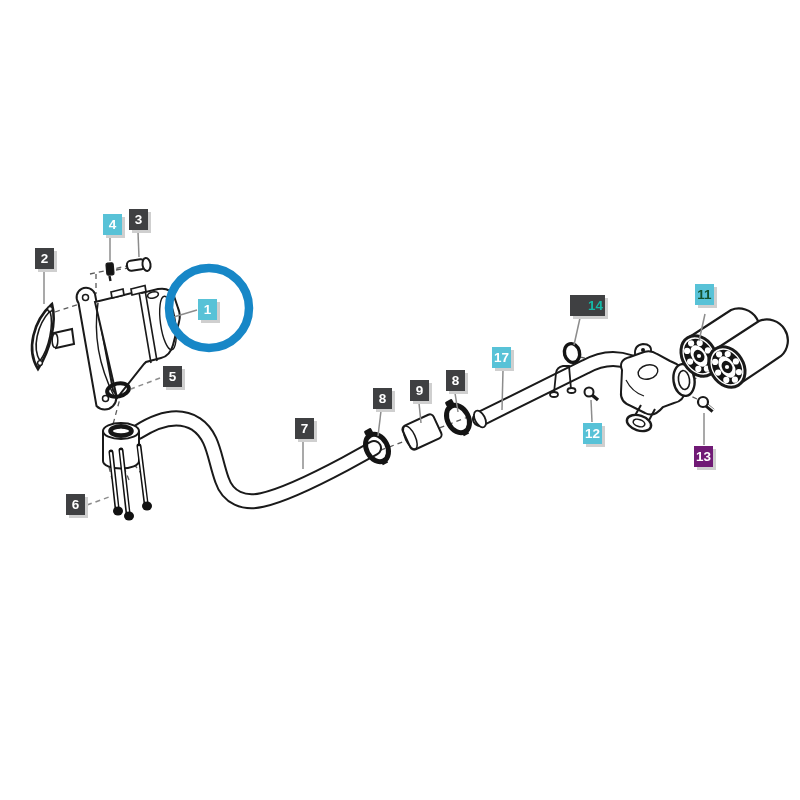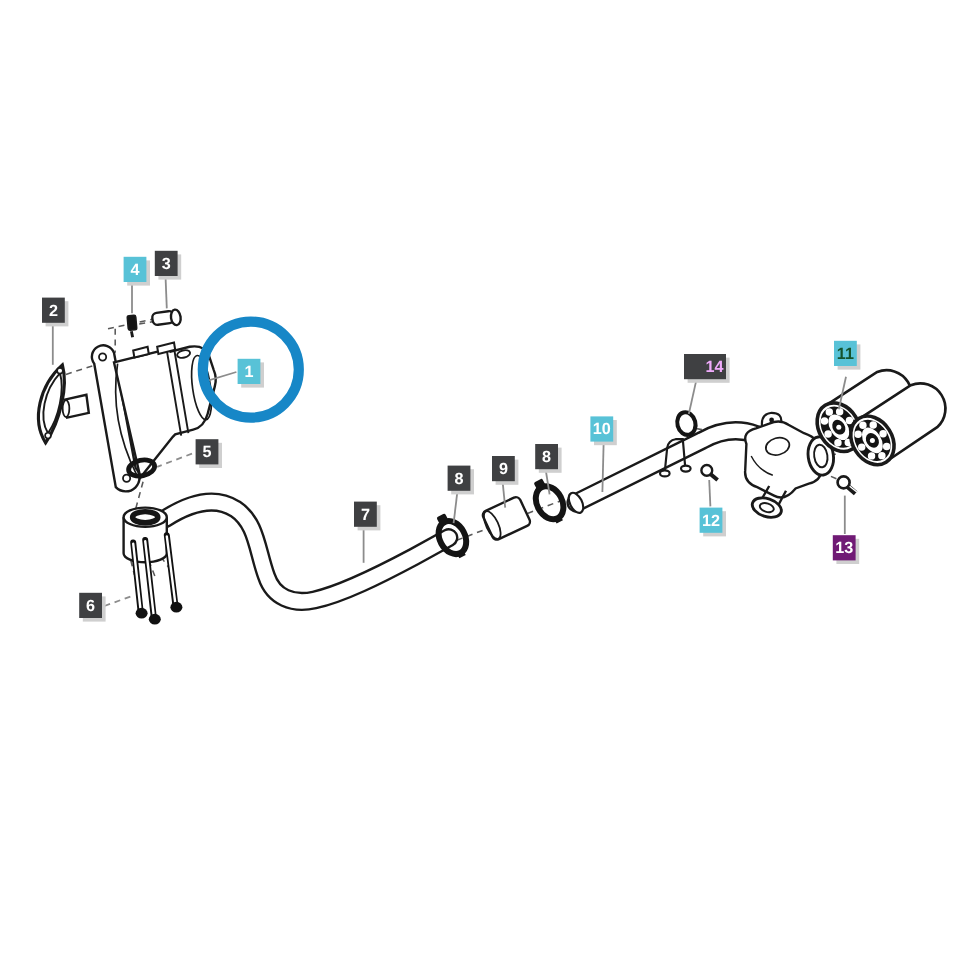--- a/index.html
+++ b/index.html
@@ -221,20 +221,20 @@
       <div class="callout" style="left: 198px; top: 299px; background: rgb(88, 194, 215); color: rgb(255, 255, 255); box-shadow: rgb(207, 207, 207) 3px 3px 0px;">1</div>
       <div class="callout" style="left: 35px; top: 248px; background: rgb(63, 64, 66); color: rgb(255, 255, 255); box-shadow: rgb(207, 207, 207) 3px 3px 0px;">2</div>
       <div class="callout" style="left: 129px; top: 209px; background: rgb(63, 64, 66); color: rgb(255, 255, 255); box-shadow: rgb(207, 207, 207) 3px 3px 0px;">3</div>
       <div class="callout" style="left: 103px; top: 214px; background: rgb(88, 194, 215); color: rgb(255, 255, 255); box-shadow: rgb(207, 207, 207) 3px 3px 0px;">4</div>
       <div class="callout" style="left: 163px; top: 366px; background: rgb(63, 64, 66); color: rgb(255, 255, 255); box-shadow: rgb(207, 207, 207) 3px 3px 0px;">5</div>
       <div class="callout" style="left: 66px; top: 494px; background: rgb(63, 64, 66); color: rgb(255, 255, 255); box-shadow: rgb(207, 207, 207) 3px 3px 0px;">6</div>
       <div class="callout" style="left: 295px; top: 418px; background: rgb(63, 64, 66); color: rgb(255, 255, 255); box-shadow: rgb(207, 207, 207) 3px 3px 0px;">7</div>
       <div class="callout" style="left: 373px; top: 388px; background: rgb(63, 64, 66); color: rgb(255, 255, 255); box-shadow: rgb(207, 207, 207) 3px 3px 0px;">8</div>
       <div class="callout" style="left: 410px; top: 380px; background: rgb(63, 64, 66); color: rgb(255, 255, 255); box-shadow: rgb(207, 207, 207) 3px 3px 0px;">9</div>
       <div class="callout" style="left: 446px; top: 370px; background: rgb(63, 64, 66); color: rgb(255, 255, 255); box-shadow: rgb(207, 207, 207) 3px 3px 0px;">8</div>
-      <div class="callout" style="left: 492px; top: 347px; background: rgb(88, 194, 215); color: rgb(255, 255, 255); box-shadow: rgb(207, 207, 207) 3px 3px 0px;">10</div>
+      <div class="callout" style="left: 492px; top: 347px; background: rgb(88, 194, 215); color: rgb(255, 255, 255); box-shadow: rgb(207, 207, 207) 3px 3px 0px;">17</div>
       <div class="callout" style="left: 695px; top: 284px; background: rgb(88, 194, 215); color: #14532d; box-shadow: rgb(207, 207, 207) 3px 3px 0px;">11</div>
       <div class="callout" style="left: 583px; top: 423px; background: rgb(88, 194, 215); color: rgb(255, 255, 255); box-shadow: rgb(207, 207, 207) 3px 3px 0px;">12</div>
       <div class="callout" style="left: 694px; top: 446px; background: #701a75; color: rgb(255, 255, 255); box-shadow: rgb(207, 207, 207) 3px 3px 0px;">13</div>
-      <div class="callout" style="left: 570px; top: 295px; background: rgb(63, 64, 66); color: #f0abfc; box-shadow: rgb(207, 207, 207) 3px 3px 0px; padding-left: 18px;">14</div>
+      <div class="callout" style="left: 570px; top: 295px; background: rgb(63, 64, 66); color: #14b8a6; box-shadow: rgb(207, 207, 207) 3px 3px 0px; padding-left: 18px;">14</div>
     </div>
 
 </div>
 
 </body></html>

